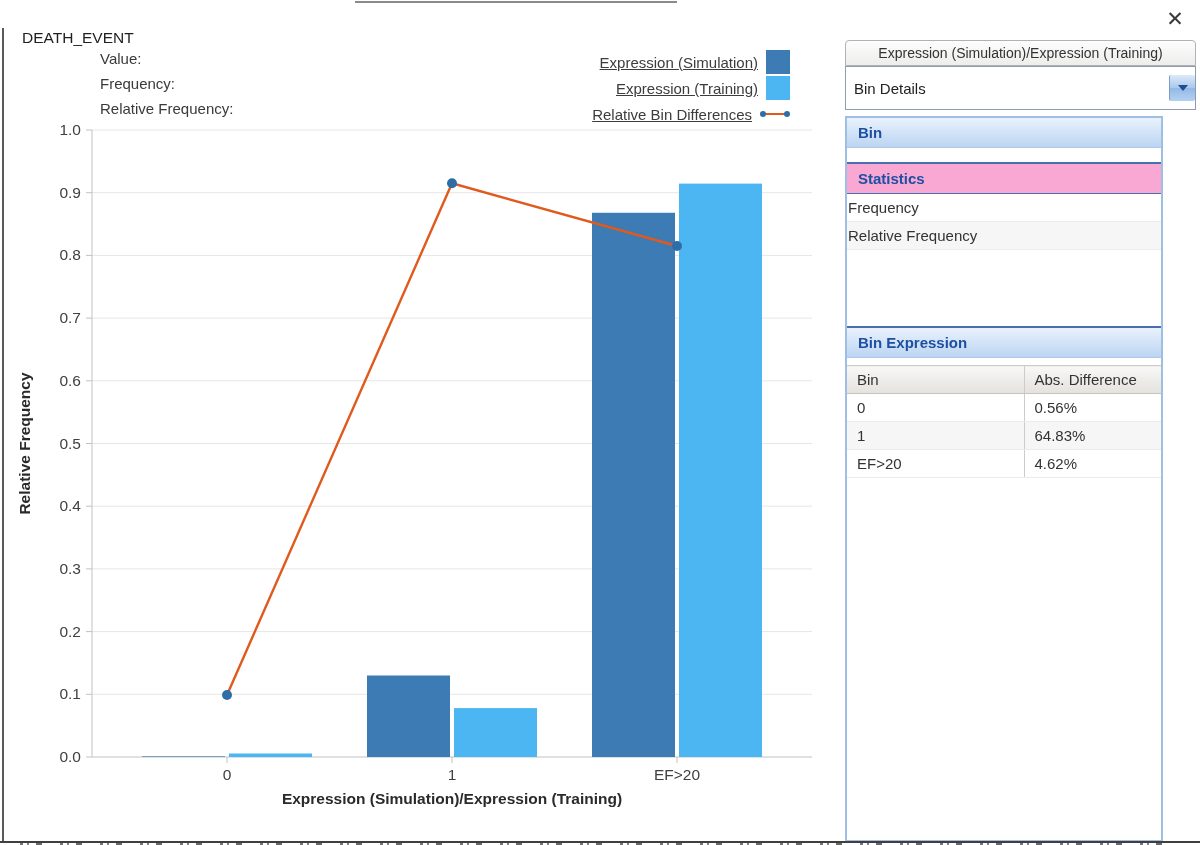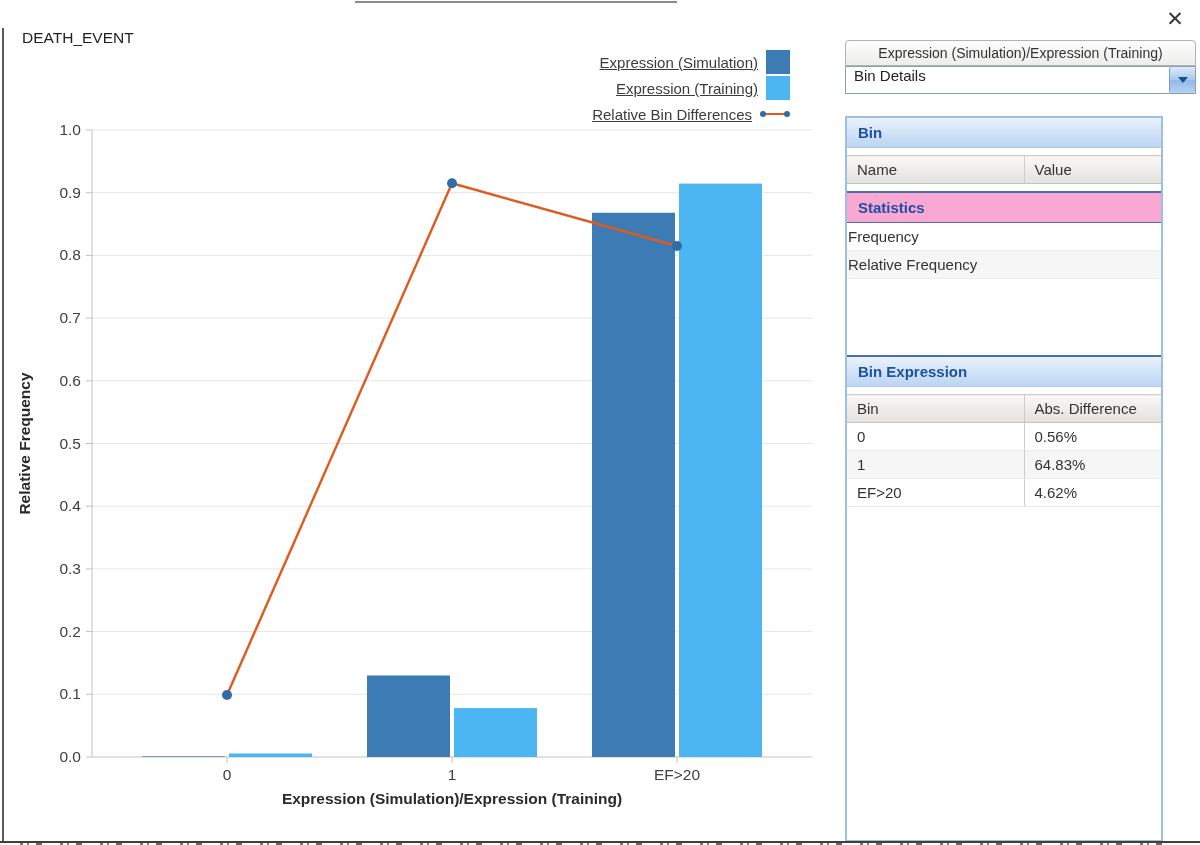--- a/index.html
+++ b/index.html
@@ -32,22 +32,22 @@
   .lg-line .d1 { left:0; } .lg-line .d2 { right:0; }
 
   svg.chart { position:absolute; left:0; top:0; }
 
   
   .panel-tab { position:absolute; left:845px; top:40px; width:351px; height:26px;
                border:1px solid #b2b2b2; border-radius:4px 4px 0 0;
                background:linear-gradient(#fdfdfd,#ededec); font-size:14px; color:#333;
                text-align:center; line-height:24px; cursor:pointer;
                white-space:nowrap; overflow:hidden; }
-  .dropdown { position:absolute; left:845px; top:66px; width:351px; height:28px;
-              background:#fff; border:1px solid #8e9bb0; display:flex; cursor:pointer; }
+  .dropdown { position:absolute; left:845px; top:66px; width:351px; height:44px;
+              background:#fff; border:1px solid #8e9bb0; display:flex; align-items:center; cursor:pointer; }
   .dropdown .dd-value { flex:1; padding-left:8px; font-size:15px; color:#222; }
   .dd-btn { width:26px; height:26px; border-left:1px solid #7d9cc6; border-radius:2px;
             background:linear-gradient(#ddeafa,#a8c8ec 50%,#91b9e6 50%,#b4d2f0);
             display:flex; align-items:center; justify-content:center; }
   .chev { width:9px; height:9px; position:relative; }
   .chev:before { content:""; position:absolute; left:0; top:1px; border-left:5px solid transparent;
                  border-right:5px solid transparent; border-top:6px solid #1d4e8f; }
 
   .panel-body { position:absolute; left:845px; top:116px; width:318px; height:726px;
                 border:2px solid #9dbfe4; background:#fff; }
@@ -76,20 +76,25 @@
 <body>
 
 <div class="dialog">
 
   <div class="top-fragment"></div>
   <div class="left-border"></div>
 
   <div class="dlg-title">DEATH_EVENT</div>
   <div class="close-btn">✕</div>
 
+  <div class="readout">
+    <div>Value:</div>
+    <div>Frequency:</div>
+    <div>Relative Frequency:</div>
+  </div>
 
   <div class="legend" id="legend">
       <div class="legend-row">
         <span class="lg-label">Expression (Simulation)</span>
         <span class="lg-swatch" style="background: rgb(61, 123, 181);"></span>
       </div>
       <div class="legend-row">
         <span class="lg-label">Expression (Training)</span>
         <span class="lg-swatch" style="background: rgb(75, 182, 242);"></span>
       </div>
@@ -163,33 +168,20 @@
   <div class="dropdown">
     <span class="dd-value">Bin Details</span>
     <span class="dd-btn">
       <span class="chev"></span>
     </span>
   </div>
 
   <div class="panel-body">
     <div class="sec-head-blue">Bin</div>
     <div class="tab-gap"></div>
-    <table class="ptab">
-      <colgroup>
-          <col style="width:177px">
-          <col>
-        </colgroup>
-      <thead>
-          <tr>
-        <th>Name</th>
-        <th>Value</th>
-      </tr>
-        </thead>
-      <tbody id="bin-table-body"></tbody>
-    </table>
     <div class="tab-gap"></div>
     <div class="sec-divider"></div>
     <div class="sec-head-plain">Statistics</div>
     <div id="stats-rows">
         <div class="stat-row">Frequency</div>
         <div class="stat-row">Relative Frequency</div>
       </div>
     <div class="spacer76"></div>
     <div class="sec-divider"></div>
     <div class="sec-head-blue">Bin Expression</div>

